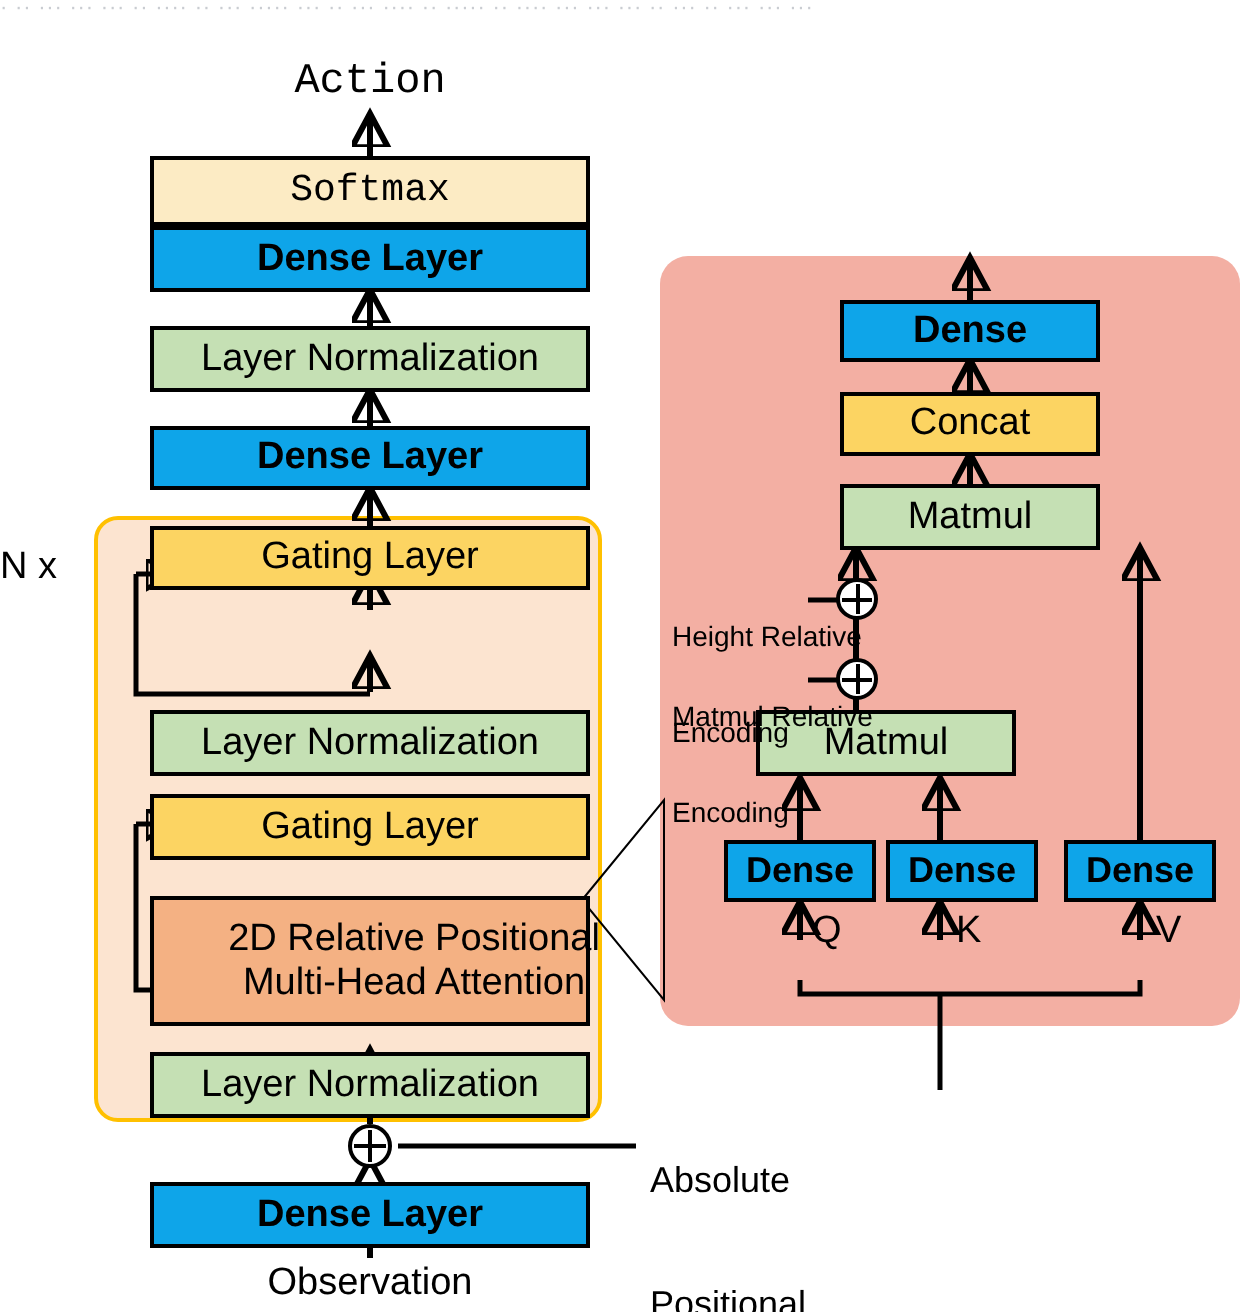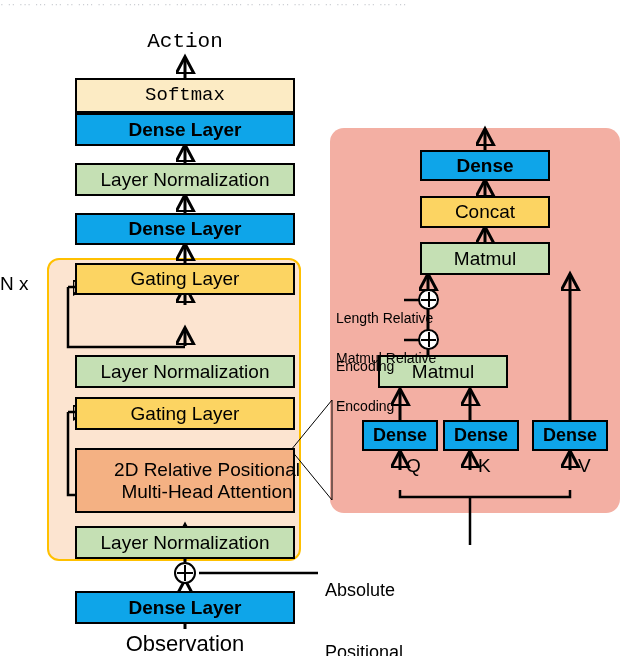--- a/index.html
+++ b/index.html
@@ -150,21 +150,21 @@
   </div>
 
   <div class="box c-blue" style="left:75px;top:591px;width:220px;height:33px;font-size:19px;">
     <span>Dense Layer</span>
   </div>
 
   <div class="circ" style="left:174px;top:562px;width:22px;height:22px;"></div>
 
   <div class="lbl" style="left:75px;top:30px;width:220px;text-align:center;font-size:21px;font-family:Liberation Mono, monospace;">Action</div>
 
-  <div class="lbl" style="left:75px;top:631px;width:220px;text-align:center;font-size:22px;">Observation</div>
+  <div class="lbl" style="left:75px;top:631px;width:220px;text-align:center;font-size:19px;">Observation</div>
 
   <div class="lbl" style="left:0px;top:273px;width:46px;text-align:left;font-size:19px;">N x</div>
 
   <div class="lbl" style="left:325px;top:539px;font-size:18px;">
     <div>Absolute</div>
     <div>Positional</div>
     
   </div>
 
   <div class="box c-blue" style="left:420px;top:150px;width:130px;height:31px;font-size:19px;">
@@ -192,21 +192,21 @@
   </div>
 
   <div class="box c-blue" style="left:532px;top:420px;width:76px;height:31px;font-size:18px;">
     <span>Dense</span>
   </div>
 
   <div class="circ" style="left:418px;top:289px;width:21px;height:21px;"></div>
   <div class="circ" style="left:418px;top:329px;width:21px;height:21px;"></div>
 
   <div class="lbl" style="left:336px;top:278px;font-size:14px;text-align:left;">
-    <div>Length Relative</div>
+    <div>Height Relative</div>
     <div>Encoding</div>
   </div>
 
   <div class="lbl" style="left:336px;top:318px;font-size:14px;text-align:left;">
     <div>Matmul Relative</div>
     <div>Encoding</div>
   </div>
 
   <div class="lbl" style="left:406px;top:455px;font-size:19px;">Q</div>
   <div class="lbl" style="left:478px;top:455px;font-size:19px;">K</div>

